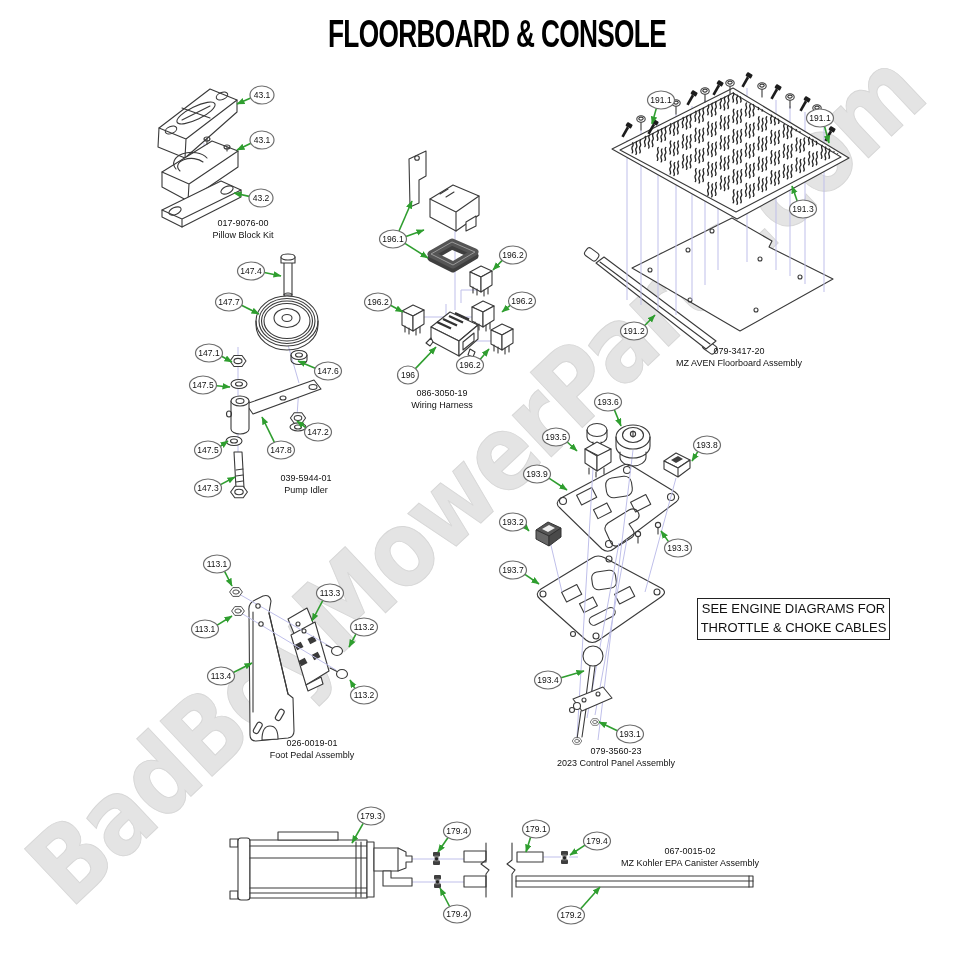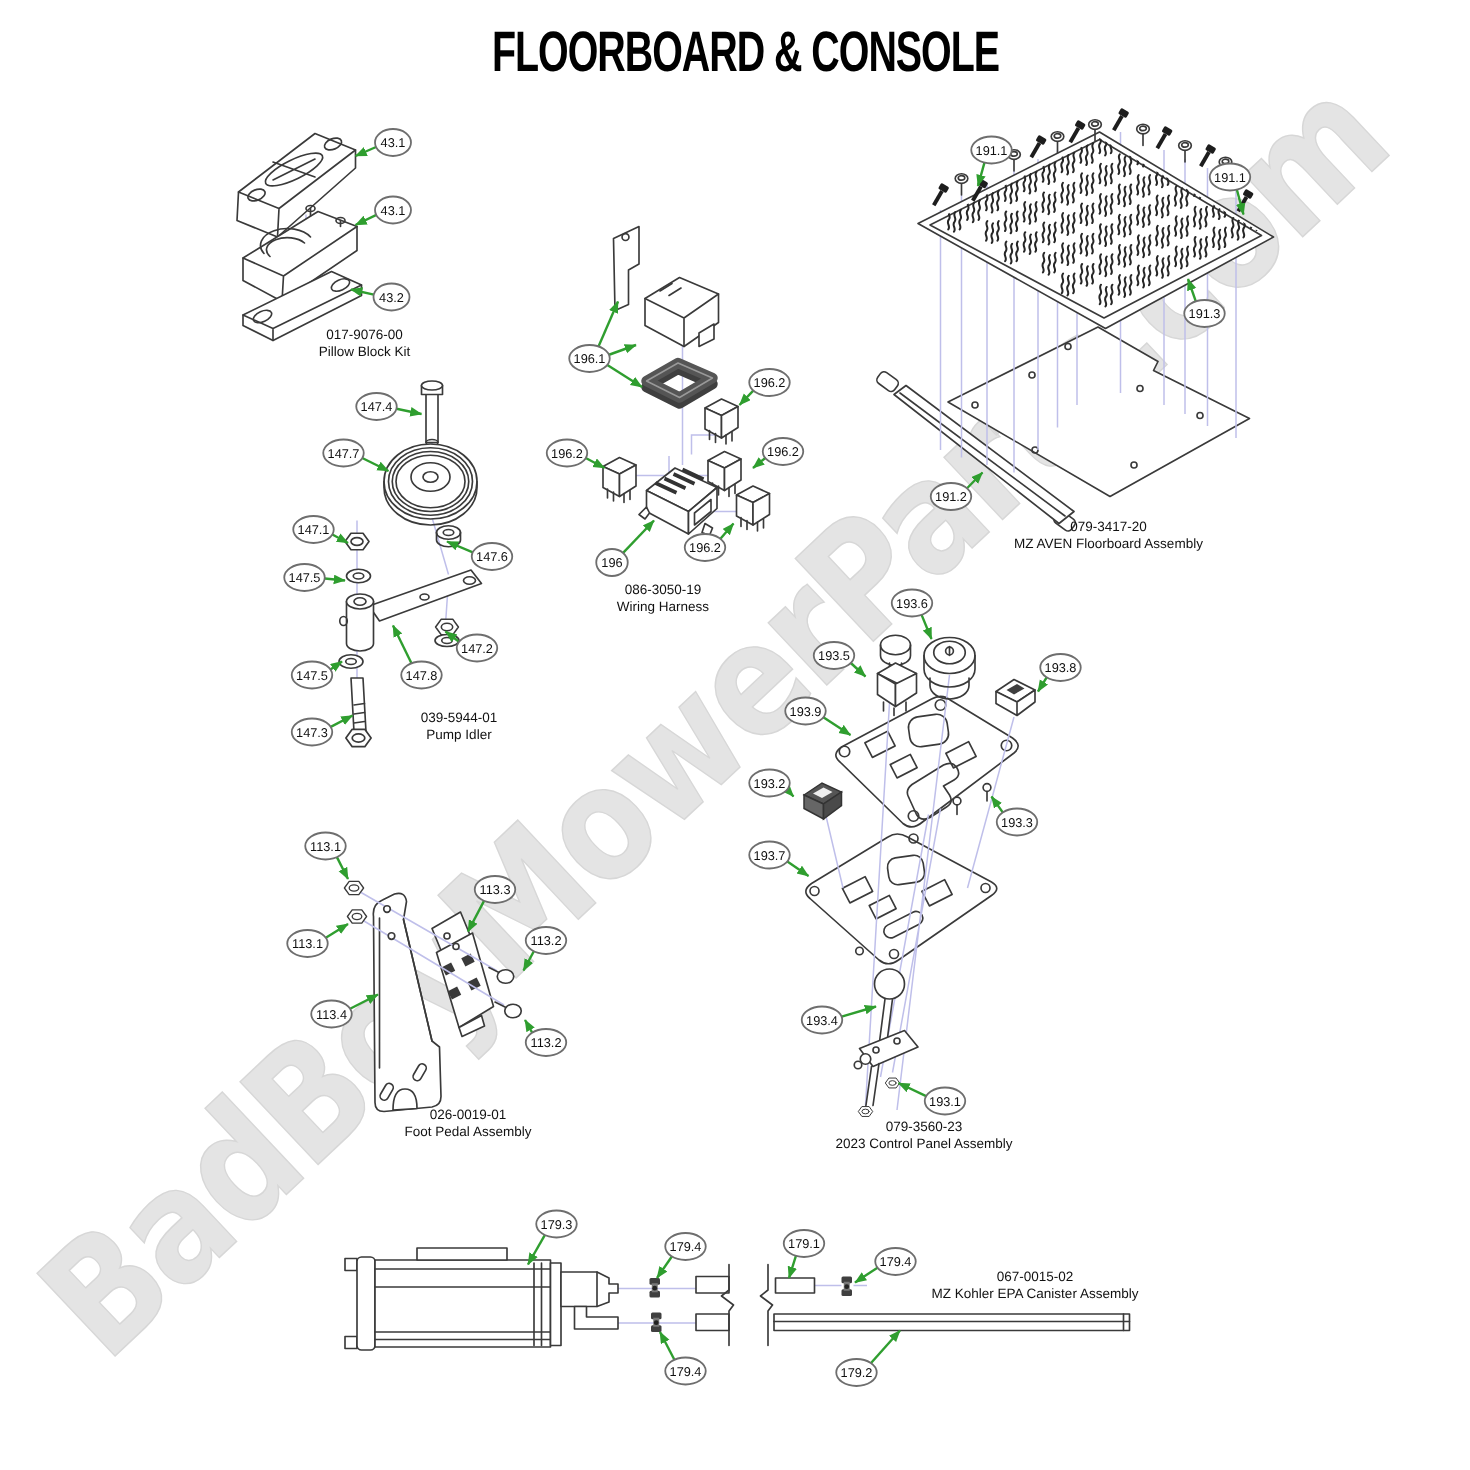--- a/index.html
+++ b/index.html
@@ -562,13 +562,17 @@
         <g>
           <line x1="580.7" y1="908.7" x2="600" y2="887" class="arrow" marker-end="url(#arrowhead)"></line>
           <ellipse cx="571" cy="915" rx="13.5" ry="9" class="bubble"></ellipse>
           <text x="571" y="918" class="ctext">179.2</text>
         </g>
       </g>
 
   <text class="title" x="497" y="47" text-anchor="middle" textLength="338" lengthAdjust="spacingAndGlyphs">FLOORBOARD &amp; CONSOLE</text>
 </svg>
 
+<div class="notebox">
+  <div>SEE ENGINE DIAGRAMS FOR</div>
+  <div>THROTTLE &amp; CHOKE CABLES</div>
 </div>
+</div>
 
 </body></html>

